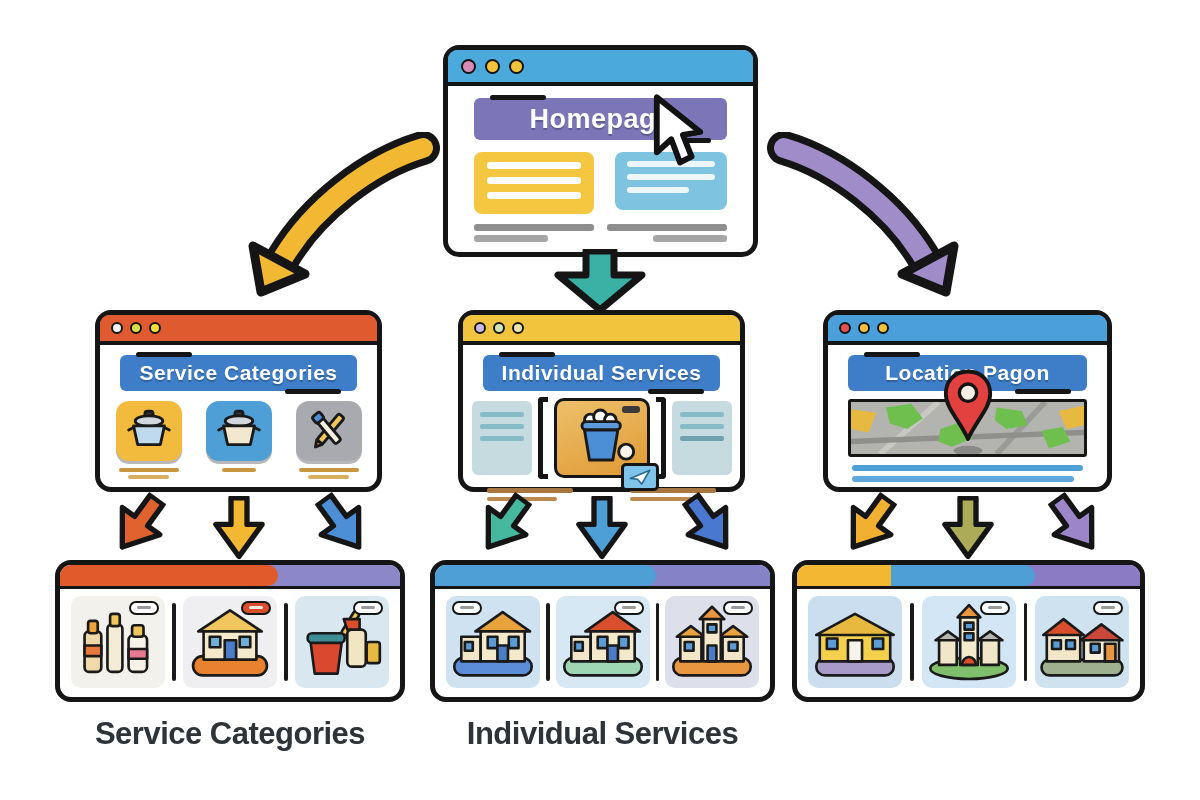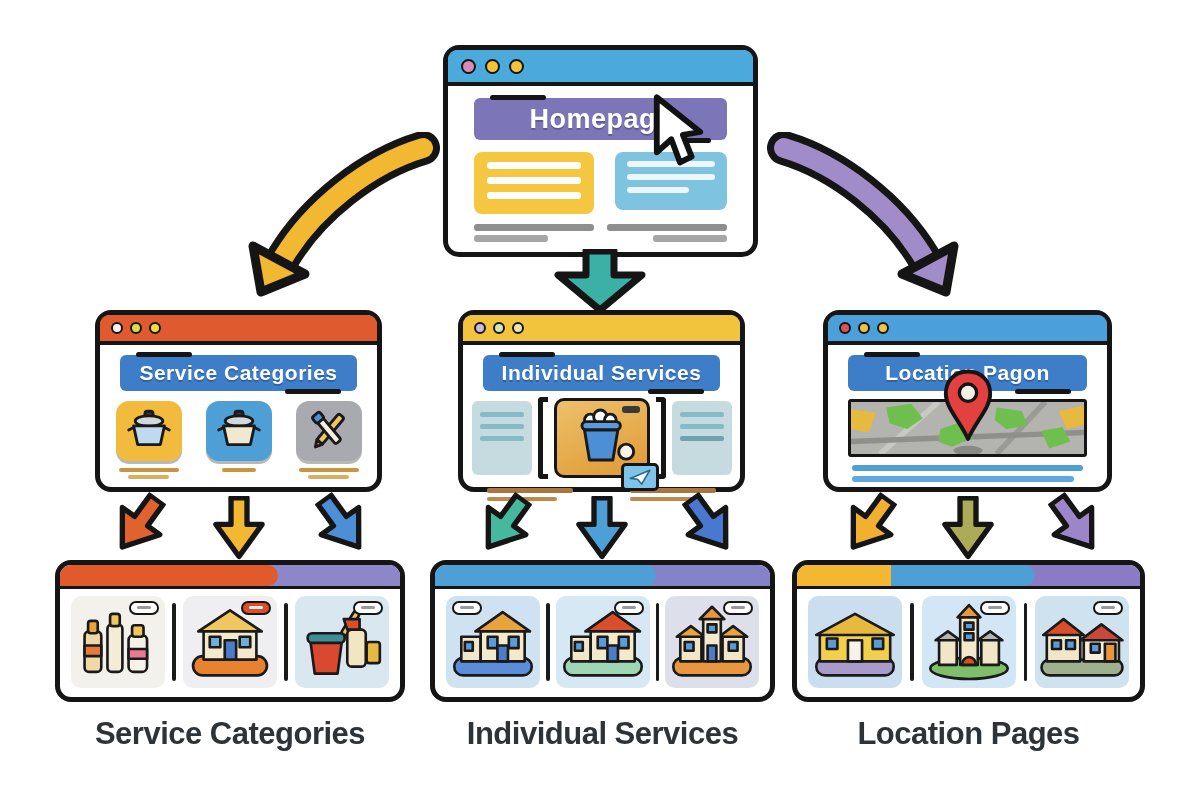--- a/index.html
+++ b/index.html
@@ -495,15 +495,14 @@
             <rect x="60" y="46" width="10" height="10" fill="#5B9BD6"></rect>
             <rect x="76" y="46" width="12" height="20" fill="#E8963F"></rect>
           </g>
         </svg>
       </div>
     </div>
   </div>
 
   <div class="flabel" style="left:55px;width:350px;">Service Categories</div>
   <div class="flabel" style="left:430px;width:345px;">Individual Services</div>
-  <div class="flabel" style="left:792px;width:353px;">Location Pages</div>
 
 </div>
 
 </body></html>

